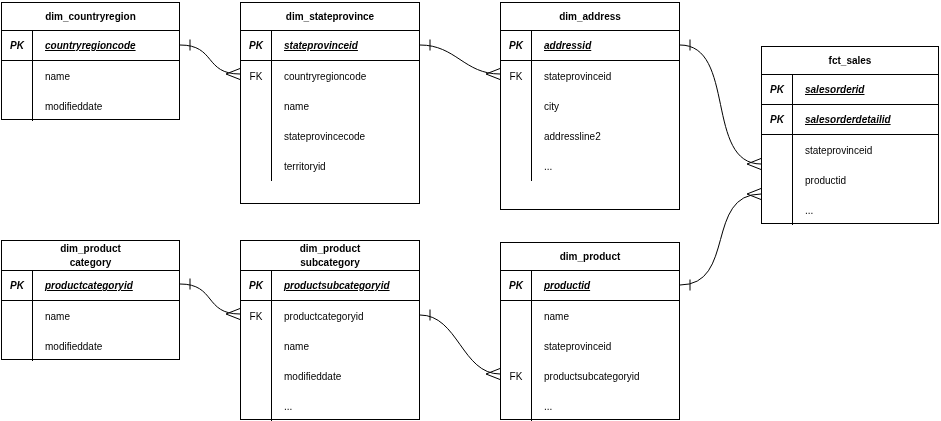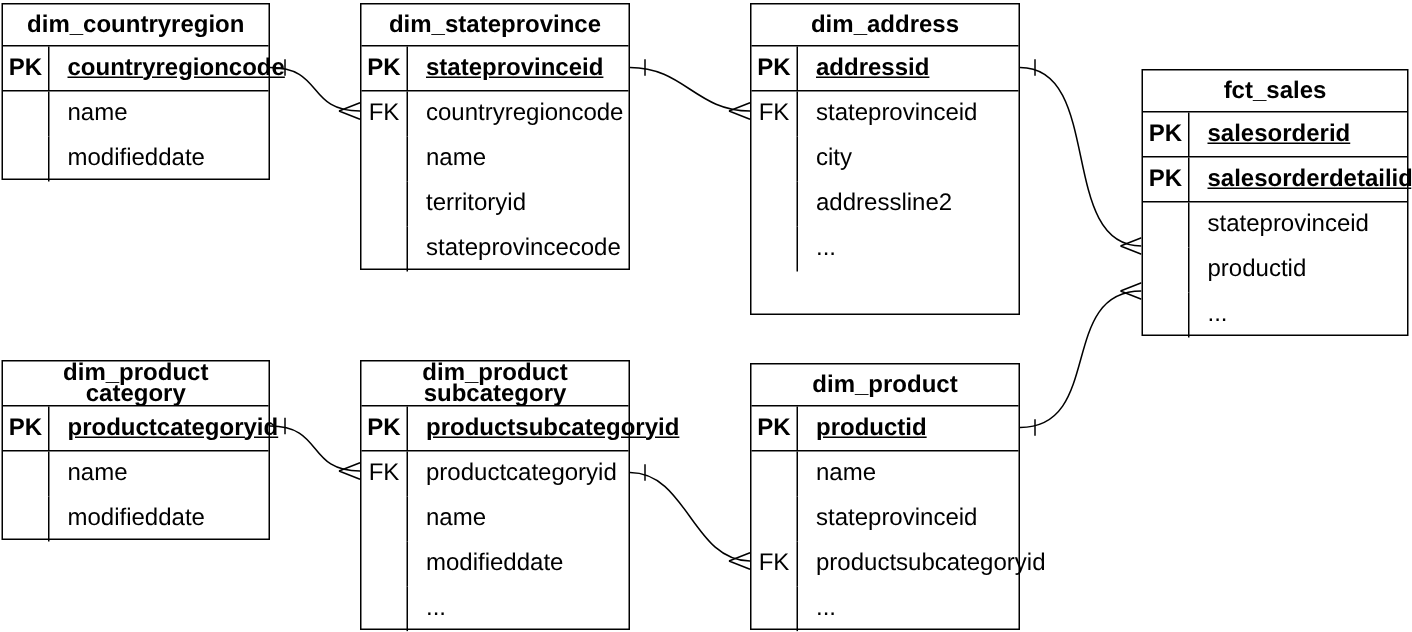--- a/index.html
+++ b/index.html
@@ -1,34 +1,34 @@
 <!DOCTYPE html>
 <html><head>
 <meta charset="utf-8">
 <style>
   html, body { margin:0; padding:0; background:#ffffff; }
   .canvas {
     position:relative; width:941px; height:421px; background:#ffffff;
-    font-family:"Liberation Sans", sans-serif; font-size:16px; color:#000;
+    font-family:"Liberation Sans", sans-serif; font-size:10px; color:#000;
     overflow:hidden;
   }
   .edges { position:absolute; left:0; top:0; width:941px; height:421px; }
   .edges path { fill:none; stroke:#000000; stroke-width:1; }
   .table {
     position:absolute; background:#ffffff; border:1px solid #000000;
     box-sizing:border-box;
   }
   .t-title {
     height:28px; display:flex; align-items:center; justify-content:center;
     font-weight:bold; border-bottom:1px solid #000000; box-sizing:border-box;
     white-space:pre-line; text-align:center; line-height:14px;
   }
   .t-title.two { height:30px; }
   .t-row { display:flex; height:30px; box-sizing:border-box; }
-  .t-row.pkrow { border-bottom:1px solid #000000; }
+  .t-row.pkrow { border-bottom:1px solid #000000;font-style:italic; }
   .t-key {
     flex:0 0 31px; width:31px; border-right:1px solid #000000;
     display:flex; align-items:center; justify-content:center;
     box-sizing:border-box; font-weight:normal;
   }
   .t-key.b { font-weight:bold; }
   .t-field { display:flex; align-items:center; padding-left:12px; }
   .t-row.pkrow .t-field { font-weight:bold; text-decoration:underline; }
 </style>
 </head>
@@ -78,41 +78,41 @@
     <div class="t-row">
       <div class="t-key"></div>
       <div class="t-field">name</div>
     </div>
     <div class="t-row">
       <div class="t-key"></div>
       <div class="t-field">modifieddate</div>
     </div>
   </div>
 
-  <div class="table" style="left:240px;top:2px;width:180px;height:178px">
+  <div class="table" style="left:240px;top:2px;width:180px;height:202px">
     <div class="t-title">dim_stateprovince</div>
     <div class="t-row pkrow">
       <div class="t-key b">PK</div>
       <div class="t-field">stateprovinceid</div>
     </div>
     <div class="t-row">
       <div class="t-key">FK</div>
       <div class="t-field">countryregioncode</div>
     </div>
     <div class="t-row">
       <div class="t-key"></div>
       <div class="t-field">name</div>
     </div>
     <div class="t-row">
       <div class="t-key"></div>
+      <div class="t-field">stateprovincecode</div>
+    </div>
+    <div class="t-row">
+      <div class="t-key"></div>
       <div class="t-field">territoryid</div>
-    </div>
-    <div class="t-row">
-      <div class="t-key"></div>
-      <div class="t-field">stateprovincecode</div>
     </div>
   </div>
 
   <div class="table" style="left:500px;top:2px;width:180px;height:208px">
     <div class="t-title">dim_address</div>
     <div class="t-row pkrow">
       <div class="t-key b">PK</div>
       <div class="t-field">addressid</div>
     </div>
     <div class="t-row">

